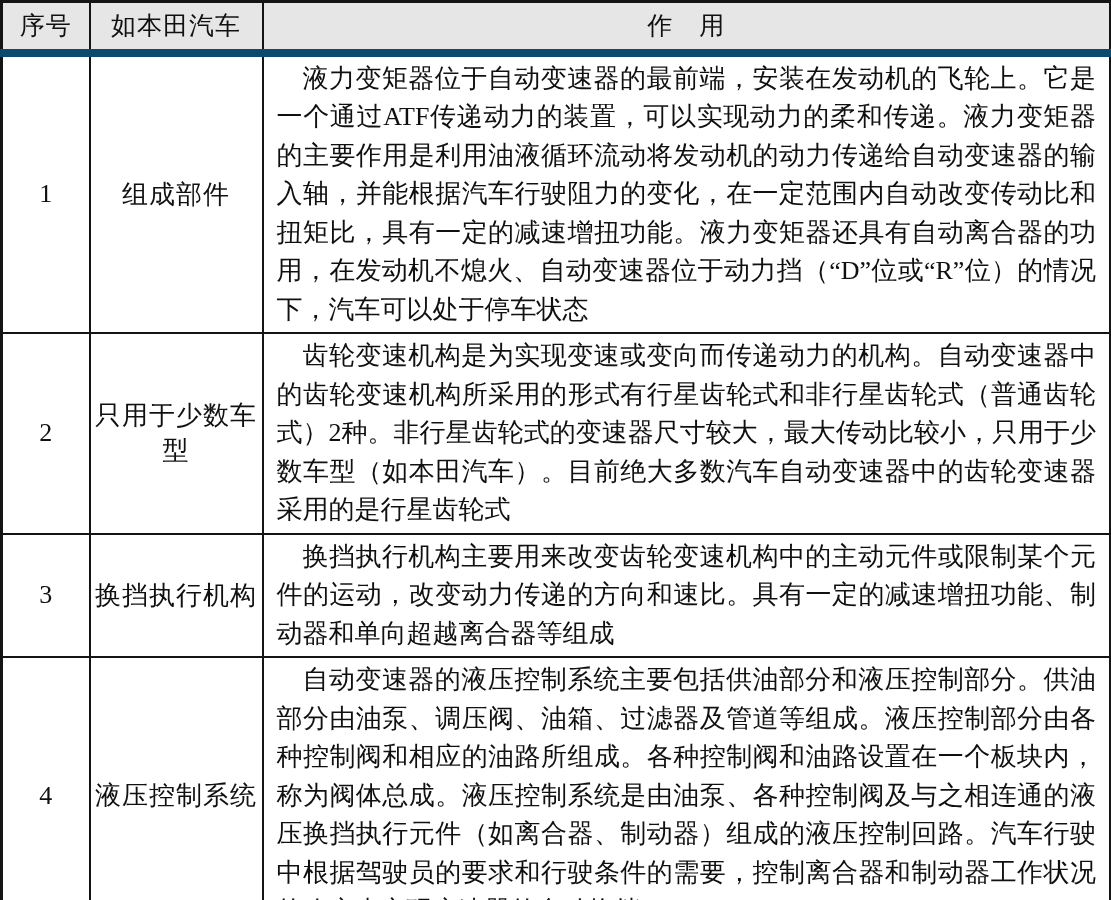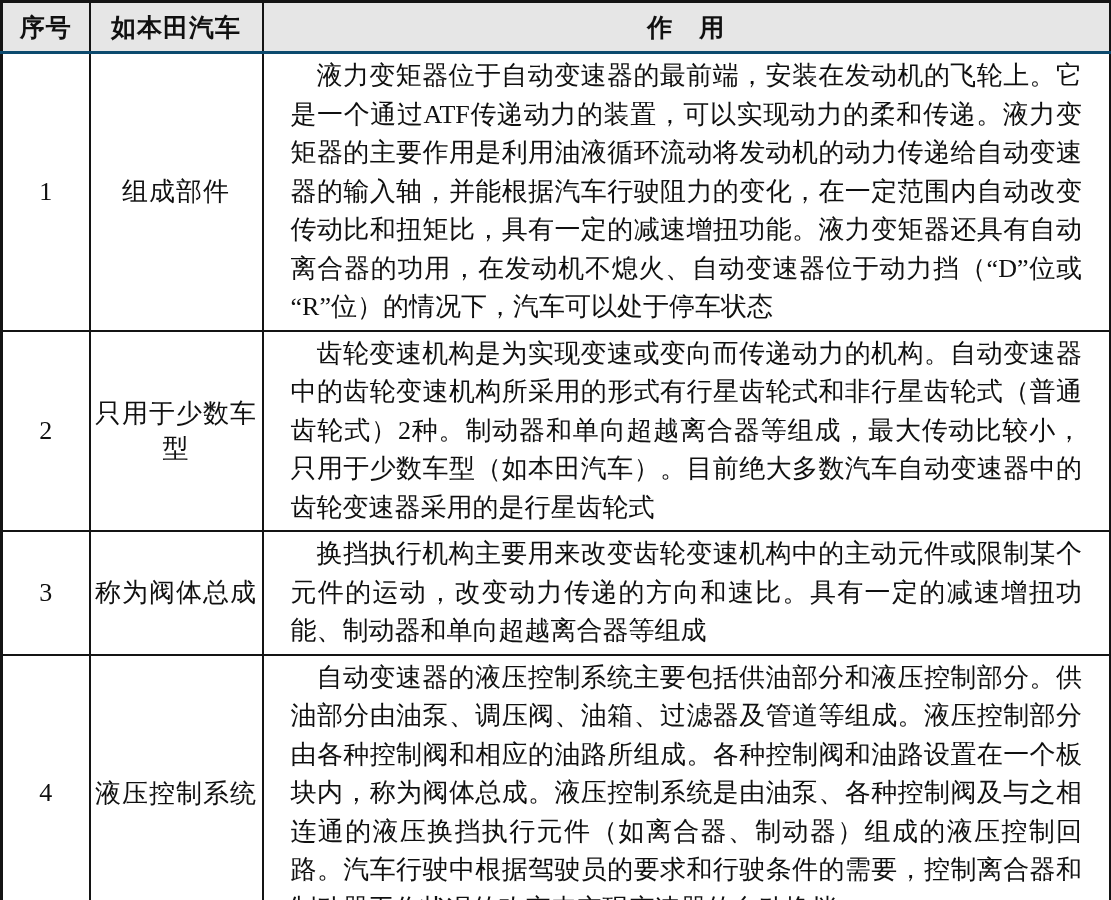--- a/index.html
+++ b/index.html
@@ -30,45 +30,45 @@
   table.components-table col.c-role { width: 848px; }
 
   th, td {
     border: 2px solid #141414;
     box-sizing: border-box;
   }
 
   thead th {
     background: #e6e6e6;
     font-family: "Liberation Sans", "DejaVu Sans", sans-serif;
-    font-weight: bold;
+    font-weight: normal;
     font-size: 25px;
     height: 51px;
     text-align: center;
     vertical-align: middle;
-    border-bottom: 3px solid #0c4a6e;
+    border-bottom: 8px solid #0c4a6e;
     letter-spacing: 1px;
   }
 
   tbody td {
     font-family: "Liberation Serif", "DejaVu Serif", serif;
     font-size: 26px;
   }
 
   td.num-cell, td.comp-cell {
     text-align: center;
     vertical-align: middle;
   }
   td.comp-cell {
     letter-spacing: 1px;
   }
 
   td.role-cell {
     vertical-align: middle;
-    padding: 3px 27px;
+    padding: 3px 13px;
   }
   td.role-cell p {
     margin: 0;
     text-align: justify;
     text-indent: 1em;
     line-height: 38.5px;
   }
 
   tr.r1 { height: 232px; }
   tr.r2 { height: 163px; }
@@ -97,26 +97,26 @@
         <td class="num-cell">1</td>
         <td class="comp-cell">组成部件</td>
         <td class="role-cell">
           <p>液力变矩器位于自动变速器的最前端，安装在发动机的飞轮上。它是一个通过ATF传递动力的装置，可以实现动力的柔和传递。液力变矩器的主要作用是利用油液循环流动将发动机的动力传递给自动变速器的输入轴，并能根据汽车行驶阻力的变化，在一定范围内自动改变传动比和扭矩比，具有一定的减速增扭功能。液力变矩器还具有自动离合器的功用，在发动机不熄火、自动变速器位于动力挡（“D”位或“R”位）的情况下，汽车可以处于停车状态</p>
         </td>
       </tr>
       <tr class="r2">
         <td class="num-cell">2</td>
         <td class="comp-cell">只用于少数车型</td>
         <td class="role-cell">
-          <p>齿轮变速机构是为实现变速或变向而传递动力的机构。自动变速器中的齿轮变速机构所采用的形式有行星齿轮式和非行星齿轮式（普通齿轮式）2种。制动器和单向超越离合器等组成，最大传动比较小，只用于少数车型（如本田汽车）。目前绝大多数汽车自动变速器中的齿轮变速器采用的是行星齿轮式</p>
+          <p>齿轮变速机构是为实现变速或变向而传递动力的机构。自动变速器中的齿轮变速机构所采用的形式有行星齿轮式和非行星齿轮式（普通齿轮式）2种。非行星齿轮式的变速器尺寸较大，最大传动比较小，只用于少数车型（如本田汽车）。目前绝大多数汽车自动变速器中的齿轮变速器采用的是行星齿轮式</p>
         </td>
       </tr>
       <tr class="r3">
         <td class="num-cell">3</td>
-        <td class="comp-cell">称为阀体总成</td>
+        <td class="comp-cell">换挡执行机构</td>
         <td class="role-cell">
           <p>换挡执行机构主要用来改变齿轮变速机构中的主动元件或限制某个元件的运动，改变动力传递的方向和速比。具有一定的减速增扭功能、制动器和单向超越离合器等组成</p>
         </td>
       </tr>
       <tr class="r4">
         <td class="num-cell">4</td>
         <td class="comp-cell">液压控制系统</td>
         <td class="role-cell">
           <p>自动变速器的液压控制系统主要包括供油部分和液压控制部分。供油部分由油泵、调压阀、油箱、过滤器及管道等组成。液压控制部分由各种控制阀和相应的油路所组成。各种控制阀和油路设置在一个板块内，称为阀体总成。液压控制系统是由油泵、各种控制阀及与之相连通的液压换挡执行元件（如离合器、制动器）组成的液压控制回路。汽车行驶中根据驾驶员的要求和行驶条件的需要，控制离合器和制动器工作状况的改变来实现变速器的自动换挡</p>
         </td>

